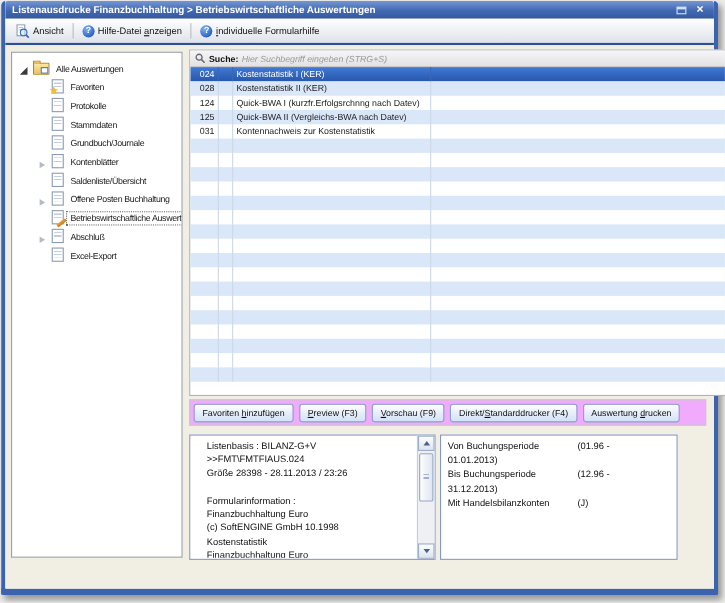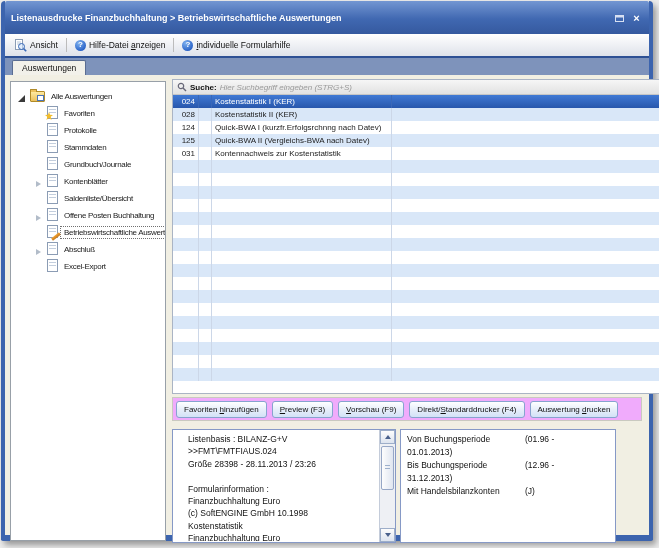--- a/index.html
+++ b/index.html
@@ -2,21 +2,21 @@
 <html><head>
 <meta charset="utf-8">
 <style>
   html,body{margin:0;padding:0}
   body{width:659px;height:548px;background:#ededed;font-family:"Liberation Sans",sans-serif;position:relative;overflow:hidden;-webkit-font-smoothing:antialiased}
   .window{position:absolute;left:1px;top:1px;width:652px;height:540px;box-sizing:border-box;
     border-left:4px solid #3c64ae;border-right:4px solid #3c64ae;border-bottom:6px solid #3c64ae;
     border-radius:4px 4px 2px 2px;background:#f1efe3;display:flex;flex-direction:column;
     box-shadow:3px 4px 6px rgba(80,80,80,.55)}
   
-  .titlebar{height:33px;flex:none;background:linear-gradient(#7396d2,#4068b1 55%,#35599f);
+  .titlebar{height:16px;flex:none;background:linear-gradient(#7396d2,#4068b1 55%,#35599f);
     border-radius:2px 2px 0 0;display:flex;align-items:center;padding:0 6px;color:#fff}
   .title{flex:1;font-size:9px;font-weight:bold;white-space:nowrap;overflow:hidden}
   .win-restore{width:14px;height:12px;display:flex;align-items:center;justify-content:center;margin-right:4px}
   .win-close{width:13px;text-align:center;font-size:11px;font-weight:bold;line-height:12px;color:#fff}
   
   .toolbar{height:22px;flex:none;background:linear-gradient(#ffffff,#dee2ea);border-bottom:2px solid #2d5094;
     display:flex;align-items:center;padding:0 4px;font-size:8.5px;color:#111}
   .tb-item{display:flex;align-items:center;gap:3px;padding:2px 5px;border-radius:2px;white-space:nowrap}
   .tb-sep{width:1px;height:14px;background:#bcbcbc;margin:0 3px}
   .help-ic{width:11px;height:11px;border-radius:50%;flex:none;
@@ -136,23 +136,20 @@
       <span class="help-ic">?</span>
       <span><span>Hilfe-Datei </span><span class="u">a</span><span>nzeigen</span></span>
     </div>
     <div class="tb-sep"></div>
     <div class="tb-item">
       <span class="help-ic">?</span>
       <span><span></span><span class="u">i</span><span>ndividuelle Formularhilfe</span></span>
     </div>
   </div>
 
-  <div class="tabstrip">
-    <div class="tab"><span>Auswertungen</span></div>
-  </div>
 
   <div class="content">
 
     <div class="tree">
       <div class="trerow">
         <span class="exp exp-open"></span>
         <span class="tico ic-folder"></span>
         <span class="tlabel">Alle Auswertungen</span>
       </div>
       <div class="trerow child">

